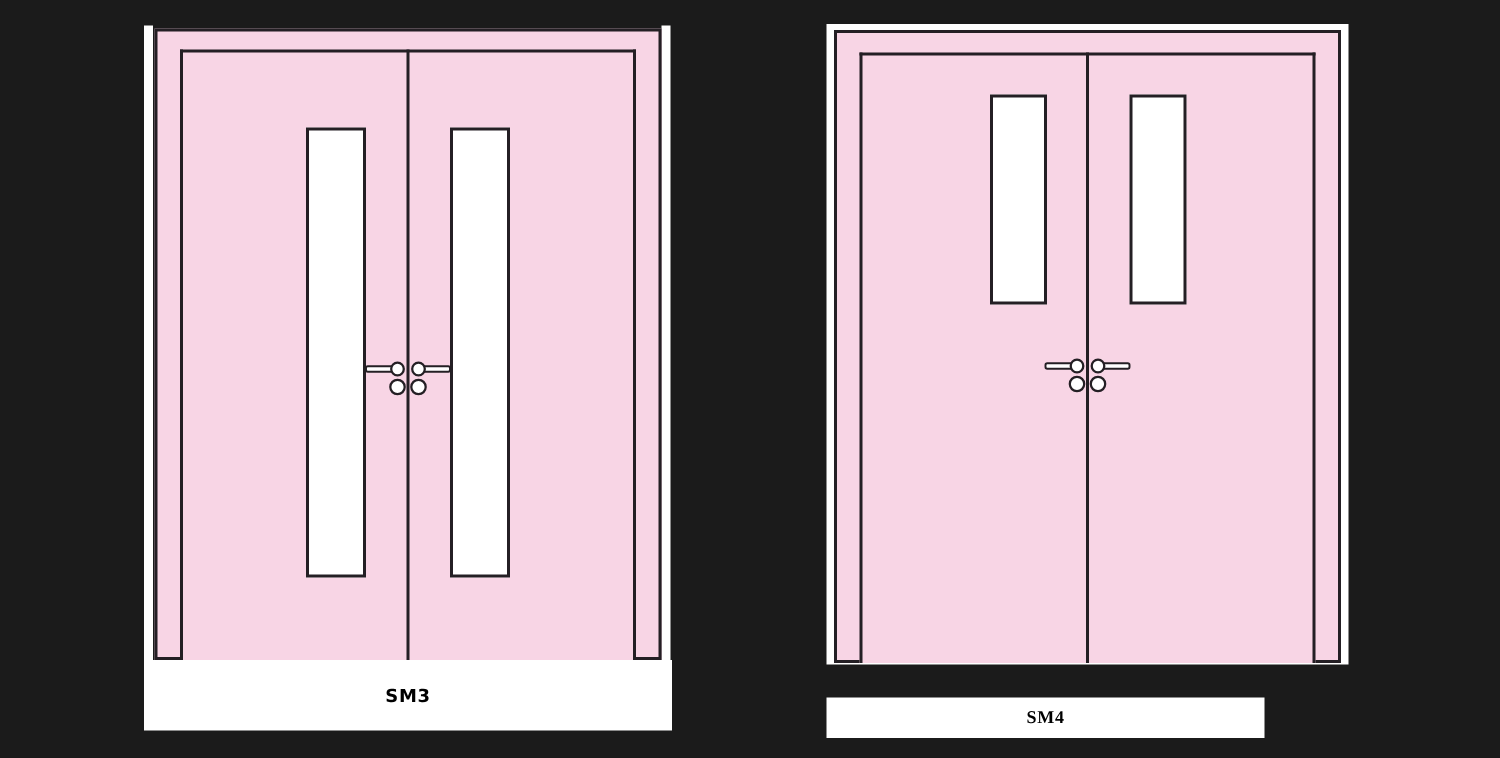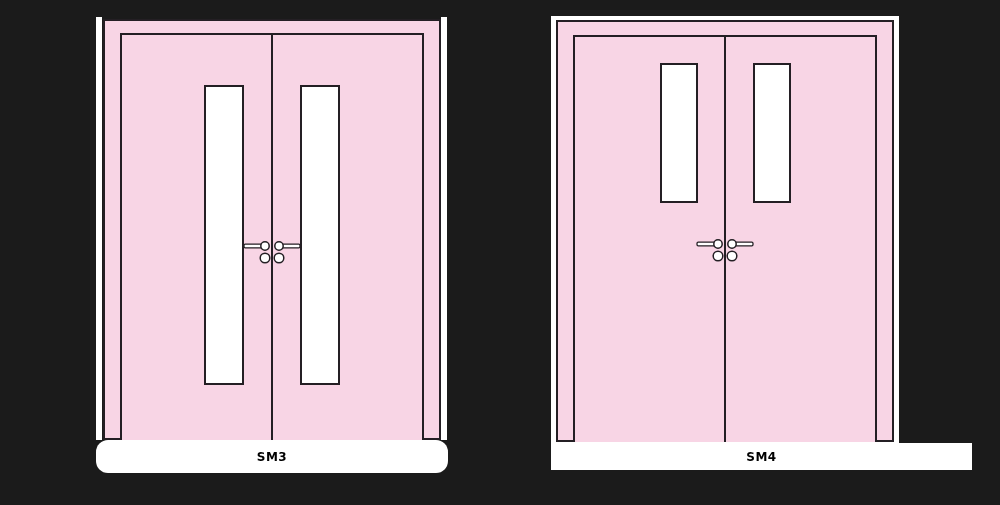--- a/index.html
+++ b/index.html
@@ -62,21 +62,21 @@
         <circle class="metal" cx="27" cy="16" r="4.2" stroke-width="1.5"></circle>
       </g>
       <g>
         <rect class="metal" x="42" y="14.2" width="20" height="3.6" rx="1.2" stroke-width="1.3"></rect>
         <circle class="metal" cx="41" cy="16" r="4.2" stroke-width="1.5"></circle>
       </g>
       <circle class="metal" cx="27" cy="28" r="4.8" stroke-width="1.5"></circle>
       <circle class="metal" cx="41" cy="28" r="4.8" stroke-width="1.5"></circle>
     </svg>
 
-    <div class="abs label-band" style="left:0px;top:426px;width:352px;height:33px;border-radius:12px;">
+    <div class="abs label-band" style="left:0px;top:426px;width:352px;height:47px;">
       <span>SM3</span>
     </div>
   </section>
 
   <section class="figure" style="left:551px;top:15px;width:348px;height:455px;">
     <div class="abs wall-strip" style="left:0px;top:1px;width:348px;height:427px;"></div>
 
     <div class="abs frame" style="left:5px;top:5px;width:338px;height:422px;"></div>
 
     <div class="abs leaves" style="left:22px;top:20px;width:304px;height:407px;"></div>
@@ -92,18 +92,18 @@
         <circle class="metal" cx="27" cy="16" r="4.2" stroke-width="1.5"></circle>
       </g>
       <g>
         <rect class="metal" x="42" y="14.2" width="20" height="3.6" rx="1.2" stroke-width="1.3"></rect>
         <circle class="metal" cx="41" cy="16" r="4.2" stroke-width="1.5"></circle>
       </g>
       <circle class="metal" cx="27" cy="28" r="4.8" stroke-width="1.5"></circle>
       <circle class="metal" cx="41" cy="28" r="4.8" stroke-width="1.5"></circle>
     </svg>
 
-    <div class="abs label-band" style="left:0px;top:428px;width:421px;height:27px;">
+    <div class="abs label-band" style="left:0px;top:450px;width:292px;height:27px;font-family:Liberation Serif, serif;">
       <span>SM4</span>
     </div>
   </section>
 
 </div>
 
 </body></html>

